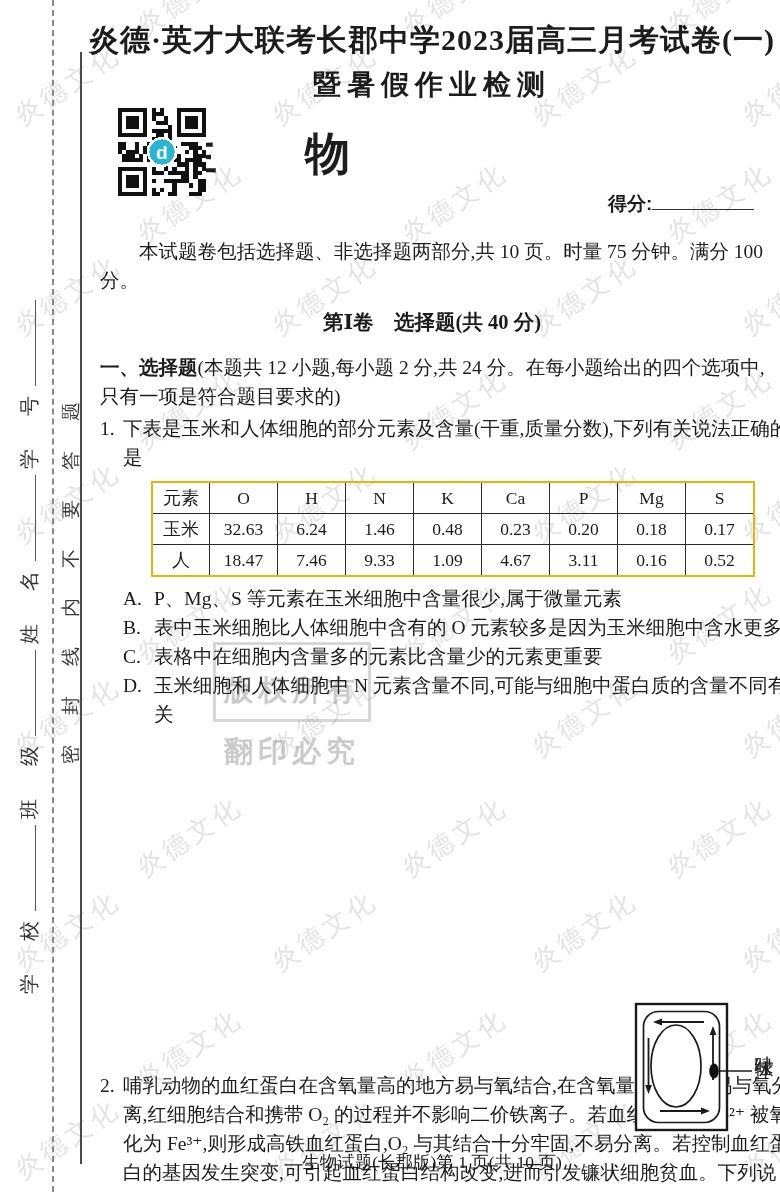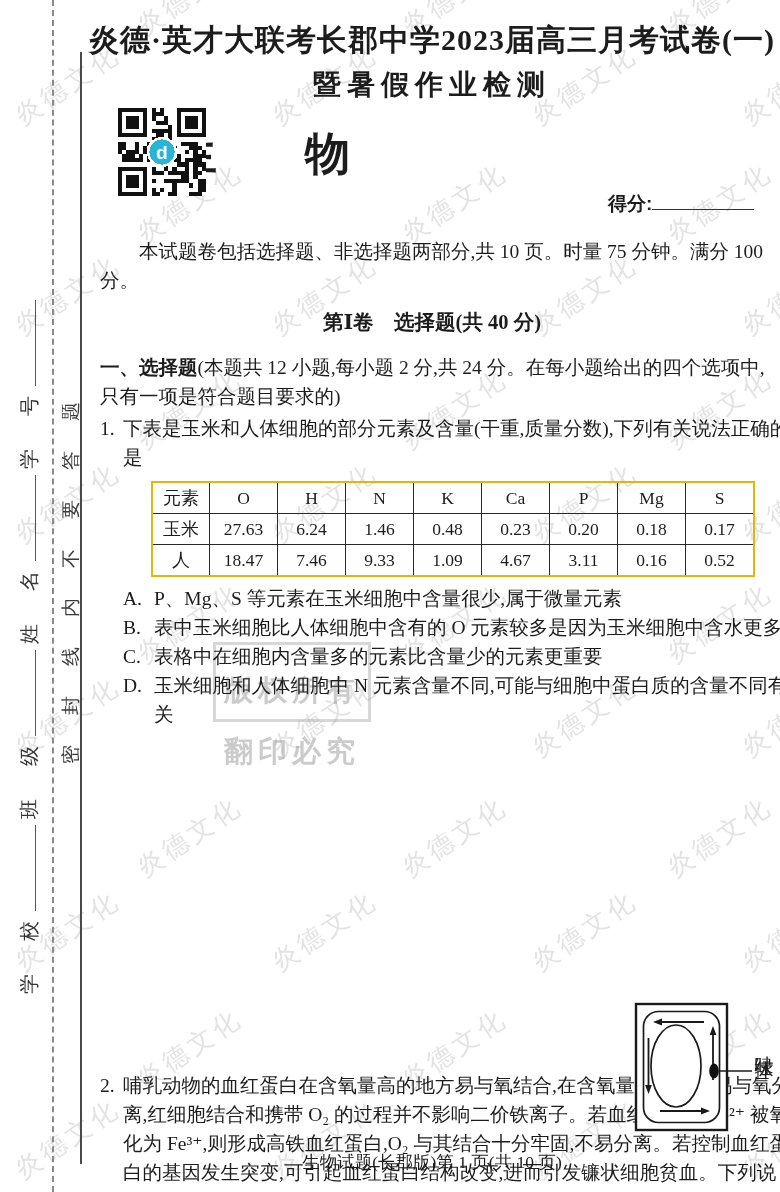--- a/index.html
+++ b/index.html
@@ -311,21 +311,21 @@
       <td>H</td>
       <td>N</td>
       <td>K</td>
       <td>Ca</td>
       <td>P</td>
       <td>Mg</td>
       <td>S</td>
     </tr>
     <tr>
       <td class="rowhead">玉米</td>
-      <td>27.63</td>
+      <td>32.63</td>
       <td>6.24</td>
       <td>1.46</td>
       <td>0.48</td>
       <td>0.23</td>
       <td>0.20</td>
       <td>0.18</td>
       <td>0.17</td>
     </tr>
     <tr>
       <td class="rowhead">人</td>

